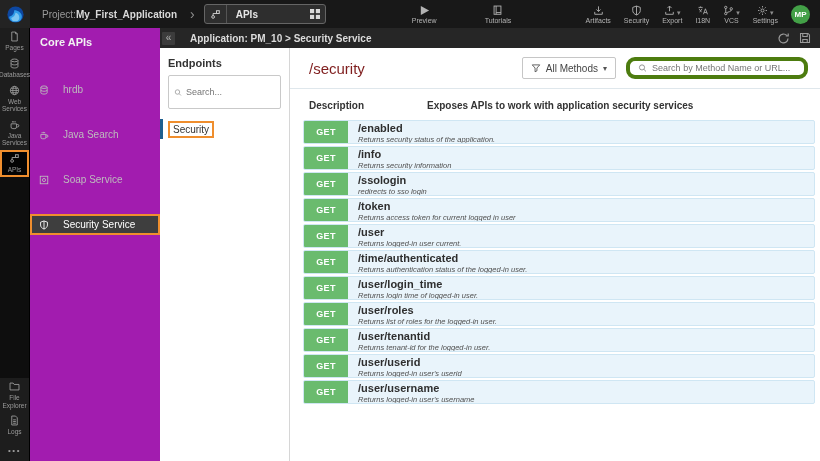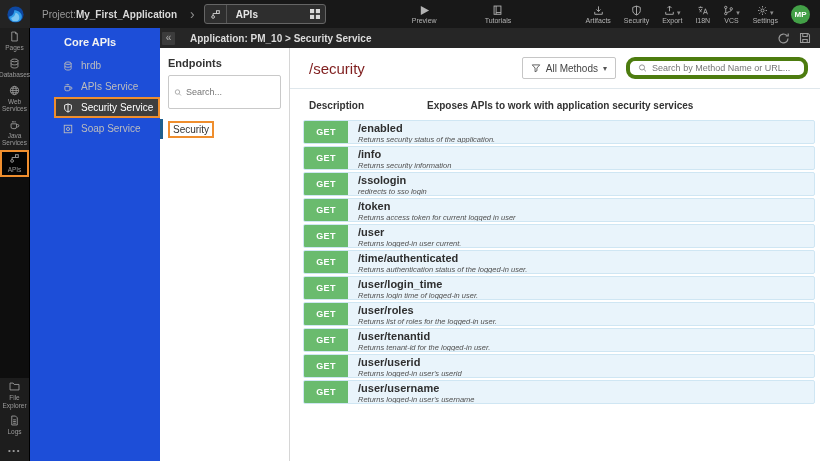--- a/index.html
+++ b/index.html
@@ -29,23 +29,23 @@
   
   .sidebar { position:absolute; top:28px; left:0; width:30px; height:433px; background:#0e0e0e; display:flex; flex-direction:column; border-right:1px solid #000; }
   .sb-group { background:#1d1d1d; display:flex; flex-direction:column; }
   .sb-item { min-height:27px; padding:3px 1px; display:flex; flex-direction:column; align-items:center; justify-content:center; gap:2px; color:#9b9b9b; font-size:6.5px; text-align:center; line-height:1.15; cursor:pointer; }
   .sb-item svg { flex:none; }
   .sb-item.active { background:#040404; outline:2px solid #ef8e2e; outline-offset:-2px; }
   .sb-spacer { flex:1; }
   .sb-more { height:22px; display:flex; align-items:center; justify-content:center; color:#9b9b9b; font-size:8px; letter-spacing:1.5px; cursor:pointer; background:#1d1d1d; }
 
   
-  .core { position:absolute; top:28px; left:30px; width:130px; height:433px; background:#1d4ed8;padding-left:24px; }
+  .core { position:absolute; top:28px; left:30px; width:130px; height:433px; background:#a21caf; }
   .core-title { height:27px; display:flex; align-items:center; padding-left:10px; color:#f2f2f2; font-weight:bold; font-size:11px; }
-  .core-item { height:21px; display:flex; align-items:center; gap:8px; padding-left:9px; color:#bdbdbd; font-size:10px; cursor:pointer; white-space:nowrap; }
+  .core-item { height:21px; display:flex; align-items:center; gap:14px; padding-left:9px; color:#bdbdbd; font-size:10px; cursor:pointer; white-space:nowrap;margin-top:24px; }
   .core-item svg { flex:none; }
   .core-item.selected { background:#3e3e3e; color:#fff; outline:2px solid #ef8e2e; outline-offset:-2px; }
 
   
   .appbar { position:absolute; top:28px; left:160px; width:660px; height:20px; background:#262626; display:flex; align-items:center; }
   .collapse-btn { width:13px; height:13px; margin-left:2px; background:#3c3c3c; color:#b5b5b5; font-size:10px; line-height:1; display:flex; align-items:center; justify-content:center; border-radius:1px; cursor:pointer; }
   .breadcrumb { margin-left:15px; font-size:10px; font-weight:bold; color:#dcdcdc; }
   .appbar .bar-sp { flex:1; }
   .bar-ic { color:#9a9a9a; margin-right:9px; cursor:pointer; display:flex; }
 
@@ -259,35 +259,35 @@
           <ellipse cx="8" cy="3.5" rx="5" ry="2"></ellipse>
           <path d="M3 3.5v9c0 1.1 2.2 2 5 2s5-.9 5-2v-9M3 8c0 1.1 2.2 2 5 2s5-.9 5-2"></path>
         </svg>
       <span>hrdb</span>
     </div>
     <div class="core-item">
       <svg width="10" height="10" viewBox="0 0 16 16" fill="none" stroke="currentColor" stroke-width="1.4">
           <path d="M3 7h8v4.5a2.5 2.5 0 01-2.5 2.5h-3A2.5 2.5 0 013 11.5z"></path>
           <path d="M11 8h1.5a1.8 1.8 0 010 3.6H11M5 5V3.2M7 5.2V3M9 5V3.2"></path>
         </svg>
-      <span>APIs Service</span>
+      <span>Java Search</span>
+    </div>
+    <div class="core-item">
+      <svg width="10" height="10" viewBox="0 0 16 16" fill="none" stroke="currentColor" stroke-width="1.4">
+          <rect x="2" y="2" width="12" height="12"></rect>
+          <circle cx="8" cy="8" r="2.5"></circle>
+        </svg>
+      <span>Soap Service</span>
     </div>
     <div class="core-item selected">
       <svg width="10" height="10" viewBox="0 0 16 16" fill="none" stroke="currentColor" stroke-width="1.4">
           <path d="M8 1.5l5.5 2v4.5c0 3-2.2 5.2-5.5 6.5-3.3-1.3-5.5-3.5-5.5-6.5V3.5z"></path>
           <path d="M8 1.5v13"></path>
         </svg>
       <span>Security Service</span>
-    </div>
-    <div class="core-item">
-      <svg width="10" height="10" viewBox="0 0 16 16" fill="none" stroke="currentColor" stroke-width="1.4">
-          <rect x="2" y="2" width="12" height="12"></rect>
-          <circle cx="8" cy="8" r="2.5"></circle>
-        </svg>
-      <span>Soap Service</span>
     </div>
   </aside>
 
   <div class="appbar">
     <span class="collapse-btn">«</span>
     <span class="breadcrumb">Application: PM_10 &gt; Security Service</span>
     <span class="bar-sp"></span>
     <span class="bar-ic">
       <svg width="13" height="13" viewBox="0 0 16 16" fill="none" stroke="currentColor" stroke-width="1.5">
           <path d="M13.5 8A5.5 5.5 0 1112 4.2"></path>

